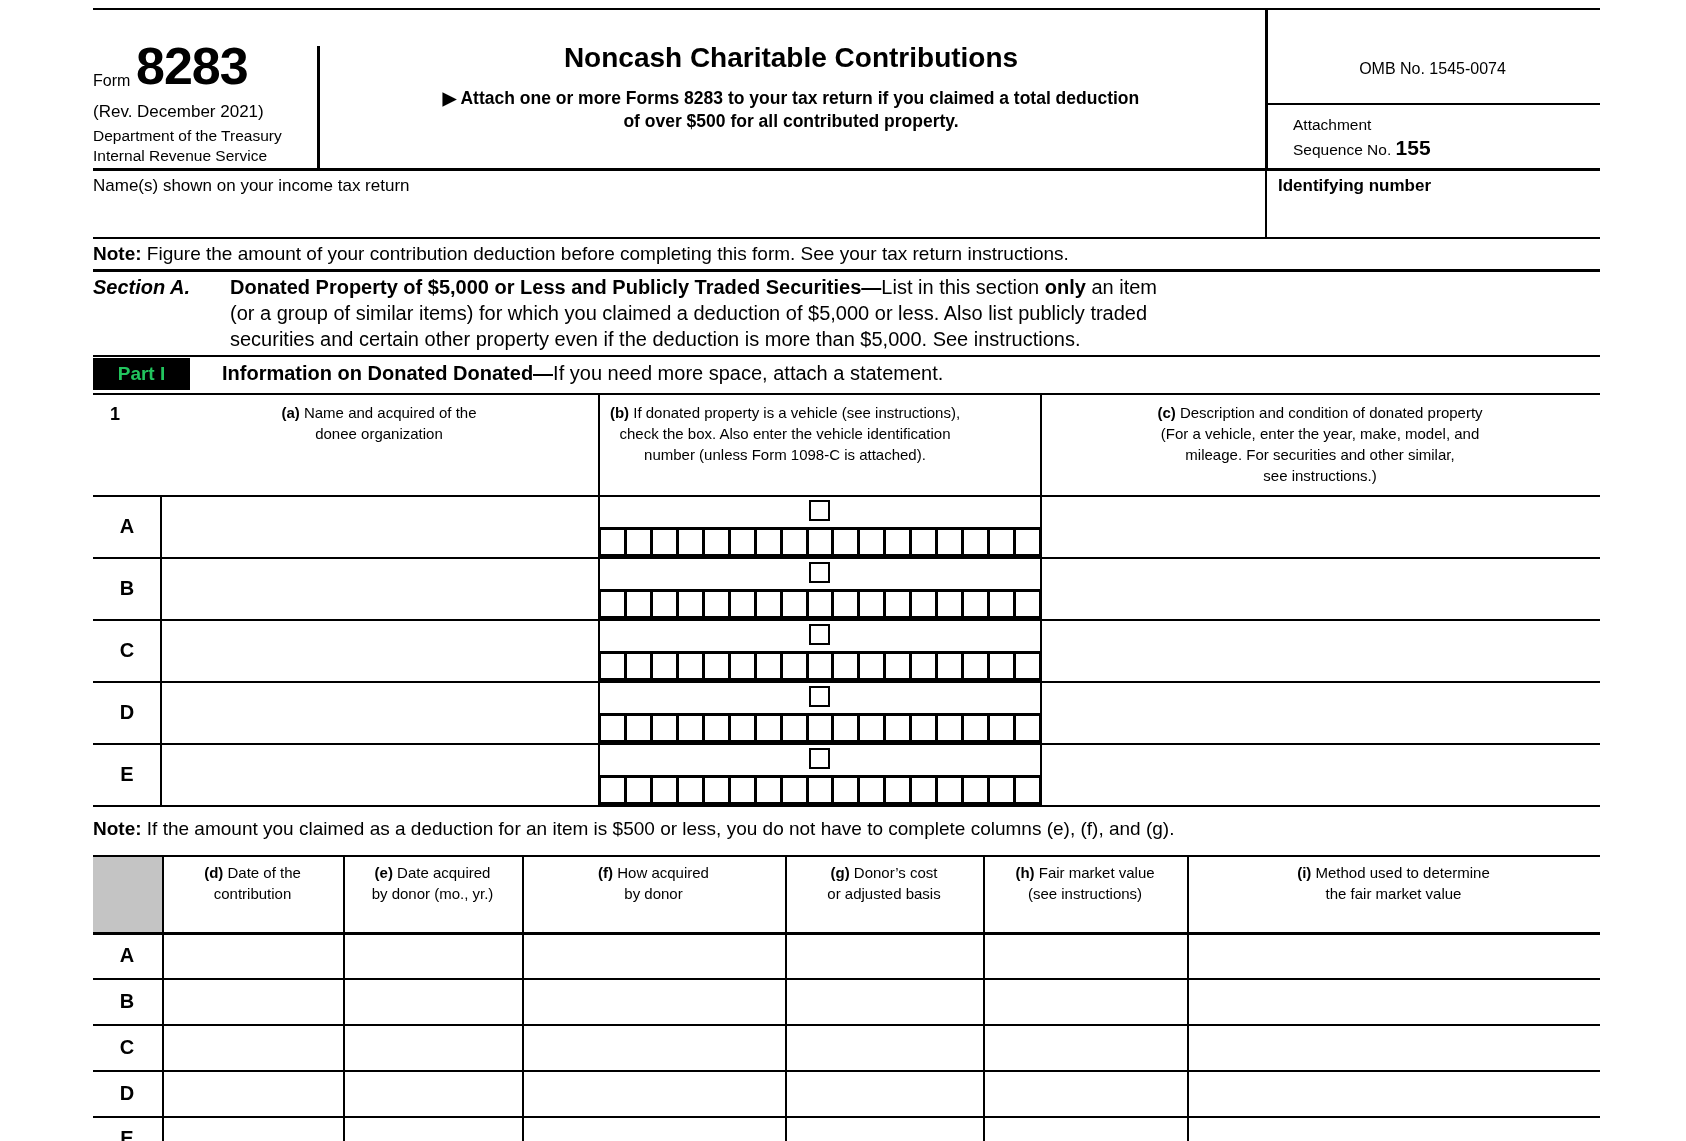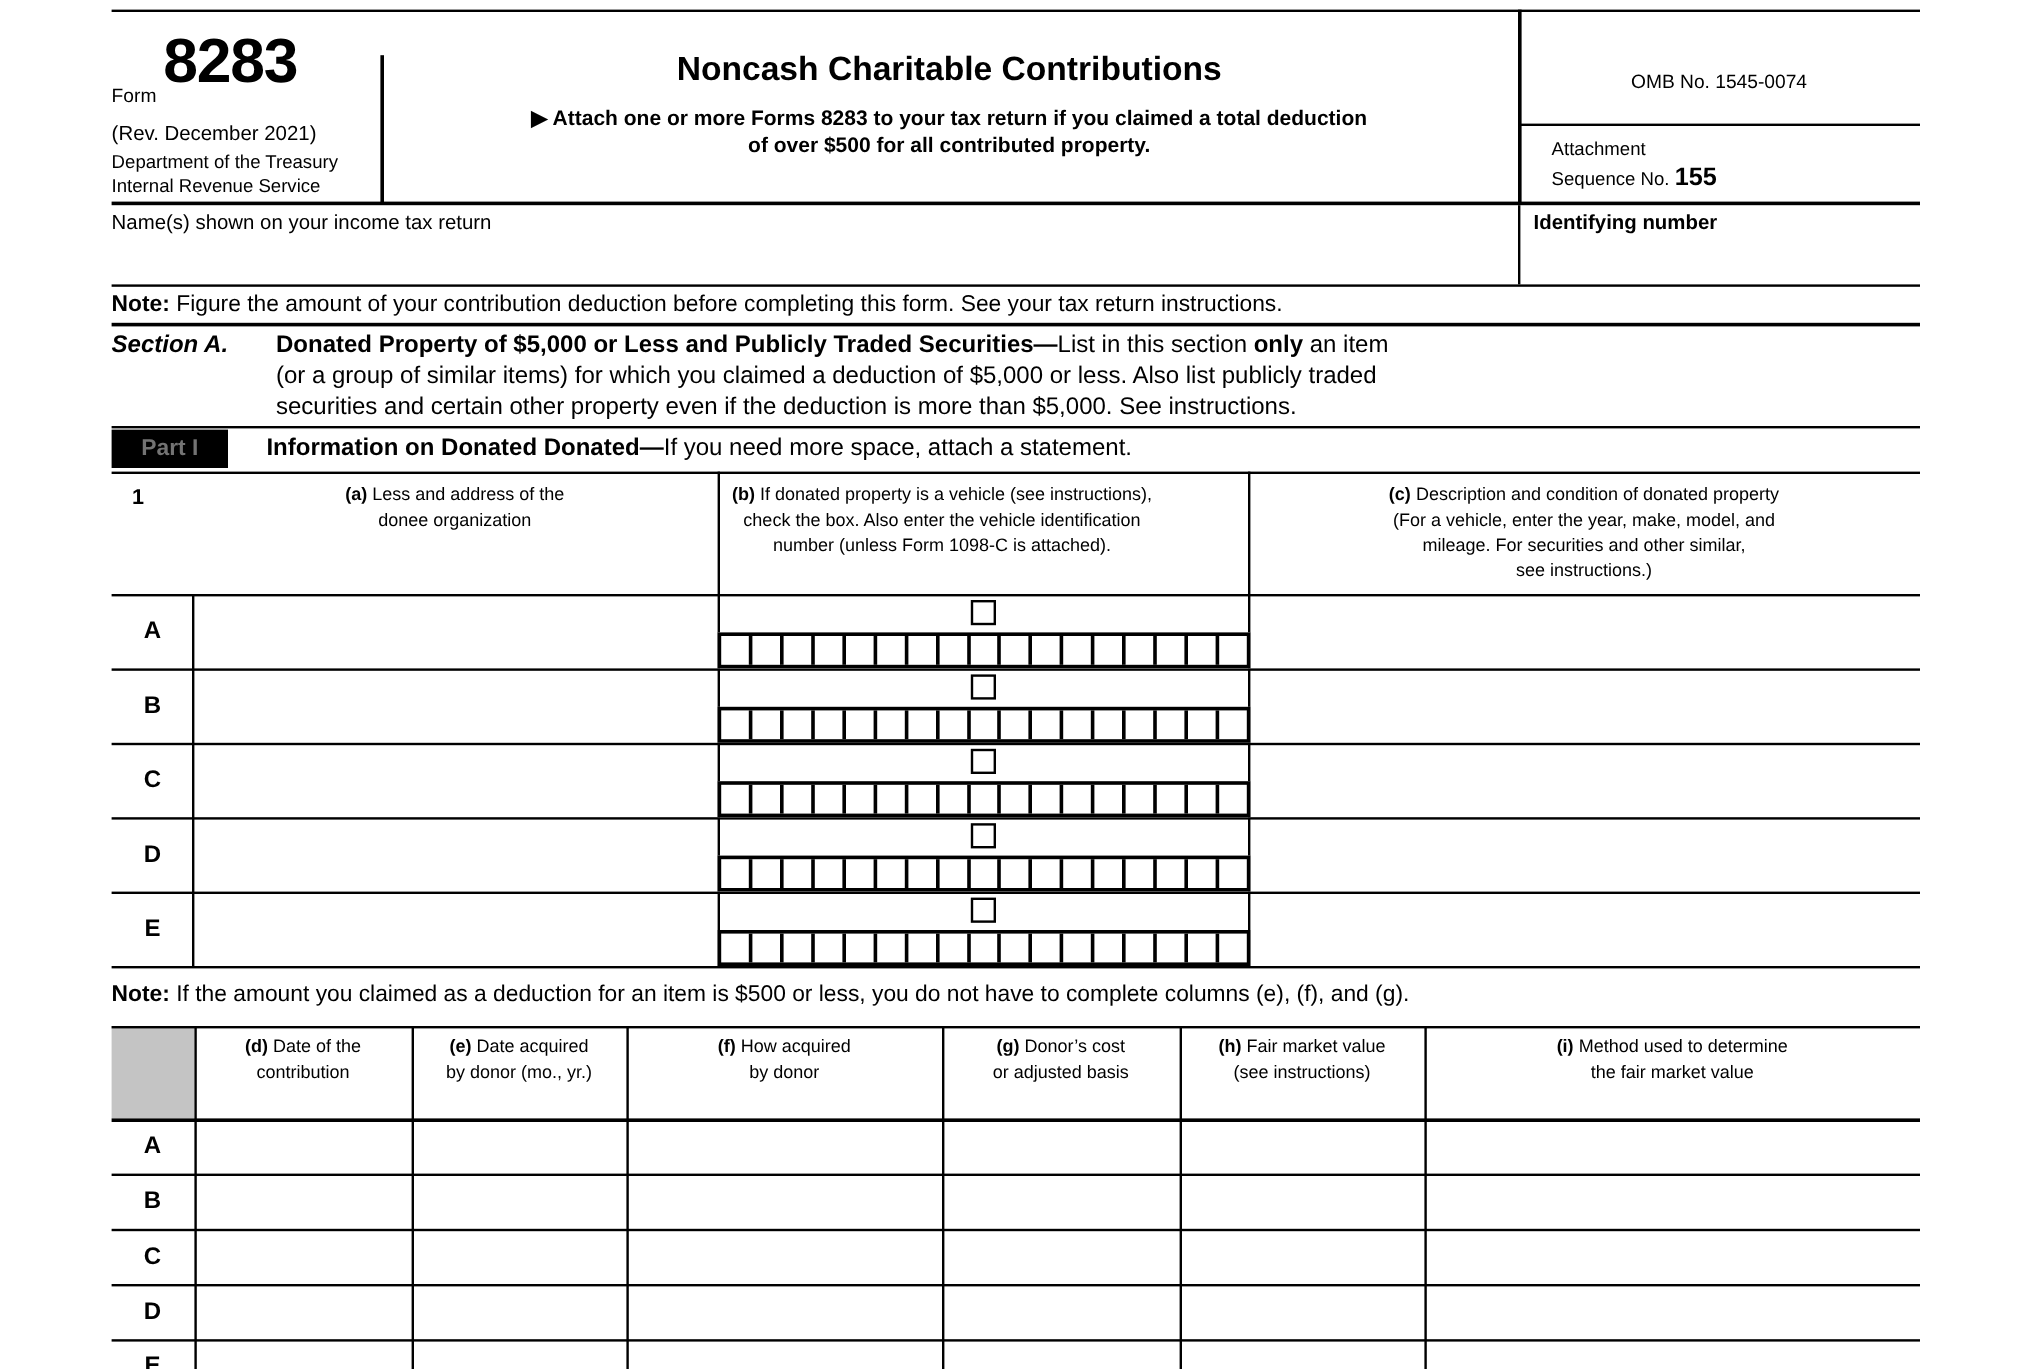--- a/index.html
+++ b/index.html
@@ -16,32 +16,32 @@
   .hdr-c { position:absolute; left:317px; width:948px; text-align:center; }
   .th { position:absolute; top:862px; font-size:15px; line-height:21px; text-align:center; }
   .pth { position:absolute; top:402px; font-size:15px; line-height:21px; text-align:center; }
   .rowlab { position:absolute; width:56px; text-align:center; font-weight:700; font-size:20px; }
   .rowlab2 { position:absolute; left:93px; width:68px; text-align:center; font-weight:700; font-size:20px; }
   .cbx { position:absolute; left:809px; width:21px; height:21px; border:2px solid #000; box-sizing:border-box; background:#fff; }
   .comb { position:absolute; left:598px; width:444px; height:30px; display:flex; border:3px solid #000; box-sizing:border-box; background:#fff; }
   .comb-cell { flex:1 1 0; border-right:3px solid #000; }
   .comb-cell:last-child { border-right:none; }
   .cell { position:absolute; }
-  .partbar { position:absolute; left:93px; top:358px; width:97px; height:32px; background:#000; color:#737373; font-weight:700; font-size:19px; text-align:center; line-height:32px; }
+  .partbar { position:absolute; left:93px; top:358px; width:97px; height:32px; background:#000; color:#22c55e; font-weight:700; font-size:19px; text-align:center; line-height:32px; }
   .graycell { position:absolute; left:93px; top:855px; width:69px; height:77px; background:#c4c4c4; }
 </style>
 </head>
 <body>
 
 <div class="page">
 
   <div class="ln" style="left:93px; top:8px; width:1507px; height:2px;"></div>
 
   <div class="t" style="left:93px; top:72px; font-size:16px;">Form</div>
-  <div class="t b" style="left:136px; top:21px; font-size:52px; letter-spacing:-1px;">8283</div>
+  <div class="t b" style="left:136px; top:36px; font-size:52px; letter-spacing:-1px;">8283</div>
   <div class="t" style="left:93px; top:102px; font-size:17px;">(Rev. December 2021)</div>
   <div class="t" style="left:93px; top:127px; font-size:15.5px;">Department of the Treasury</div>
   <div class="t" style="left:93px; top:147px; font-size:15.5px;">Internal Revenue Service</div>
   <div class="ln" style="left:317px; top:46px; width:3px; height:124px;"></div>
 
   <div class="hdr-c b" style="top:42px; font-size:28px;">Noncash Charitable Contributions</div>
   <div class="hdr-c b" style="top:88px; font-size:17.5px;">
     <span>▶</span><span> </span><span>Attach one or more Forms 8283 to your tax return if you claimed a total deduction</span>
   </div>
   <div class="hdr-c b" style="top:111px; font-size:17.5px;">of over $500 for all contributed property.</div>
@@ -77,21 +77,21 @@
 
   <div class="ln" style="left:93px; top:355px; width:1507px; height:2px;"></div>
   <div class="partbar">Part I</div>
   <div class="t" style="left:222px; top:362px; font-size:20px;">
     <span class="b">Information on Donated Donated—</span><span>If you need more space, attach a statement.</span>
   </div>
   <div class="ln" style="left:93px; top:393px; width:1507px; height:1.5px;"></div>
 
   <div class="t b" style="left:110px; top:404px; font-size:18px;">1</div>
   <div class="pth" style="left:160px; width:438px;">
-    <div><span class="b">(a)</span><span> Less and address of the</span></div>
+    <div><span class="b">(a)</span><span> Name and acquired of the</span></div>
     <div>donee organization</div>
   </div>
   <div class="pth" style="left:598px; width:374px;">
     <div><span class="b">(b)</span><span> If donated property is a vehicle (see instructions),</span></div>
     <div>check the box. Also enter the vehicle identification</div>
     <div>number (unless Form 1098-C is attached).</div>
   </div>
   <div class="pth" style="left:1040px; width:560px;">
     <div><span class="b">(c)</span><span> Description and condition of donated property</span></div>
     <div>(For a vehicle, enter the year, make, model, and</div>

